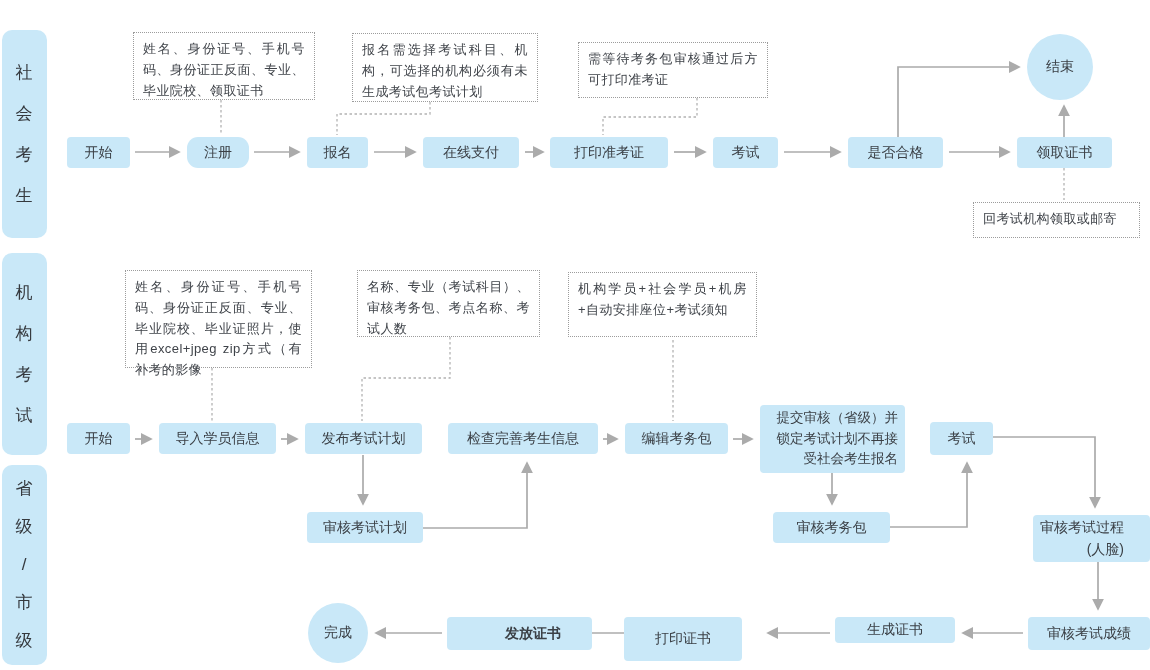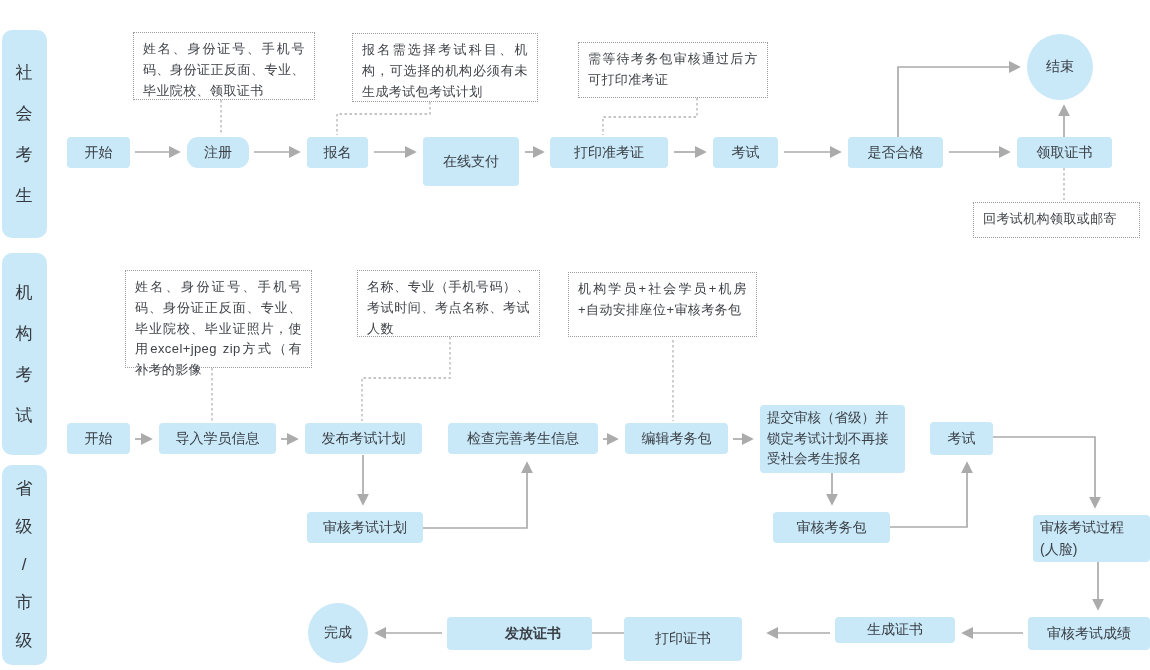--- a/index.html
+++ b/index.html
@@ -14,21 +14,21 @@
     font-size:17px;color:#35393e;letter-spacing:1px;
   }
   .lane .ltxt{white-space:pre-line;line-height:41px;text-align:center;}
   .node{
     position:absolute;background:#c9e8f8;border-radius:4px;
     display:flex;align-items:center;justify-content:center;
     font-size:14px;color:#3b4046;white-space:nowrap;
   }
   .node.multi{
     white-space:normal;justify-content:flex-start;align-items:center;
-    text-align:left;padding:16px 7px;font-size:13.5px;line-height:1.55;box-sizing:border-box;
+    text-align:right;padding:16px 7px;font-size:13.5px;line-height:1.55;box-sizing:border-box;
   }
   .node.prelines{white-space:pre-line;}
   .node.bold{font-weight:bold;padding-left:27px;}
   .circle{
     position:absolute;background:#c9e8f8;border-radius:50%;
     display:flex;align-items:center;justify-content:center;
     font-size:14px;color:#3b4046;
   }
   .note{
     position:absolute;border:1px dotted #9c9c9c;background:#ffffff;
@@ -102,21 +102,21 @@
     <span class="ltxt" style="line-height:38px;">省
 级
 /
 市
 级</span>
   </div>
 
   <div class="node" style="left:67px;top:137px;width:63px;height:31px;">开始</div>
   <div class="node" style="left:187px;top:137px;width:62px;height:31px;border-radius:11px;">注册</div>
   <div class="node" style="left:307px;top:137px;width:61px;height:31px;">报名</div>
-  <div class="node" style="left:423px;top:137px;width:96px;height:49px;">在线支付</div>
+  <div class="node" style="left:423px;top:137px;width:96px;height:31px;">在线支付</div>
   <div class="node" style="left:550px;top:137px;width:118px;height:31px;">打印准考证</div>
   <div class="node" style="left:713px;top:137px;width:65px;height:31px;">考试</div>
   <div class="node" style="left:848px;top:137px;width:95px;height:31px;">是否合格</div>
   <div class="node" style="left:1017px;top:137px;width:95px;height:31px;">领取证书</div>
   <div class="circle" style="left:1027px;top:34px;width:66px;height:66px;">结束</div>
 
   <div class="node" style="left:67px;top:423px;width:63px;height:31px;">开始</div>
   <div class="node" style="left:159px;top:423px;width:117px;height:31px;">导入学员信息</div>
   <div class="node" style="left:305px;top:423px;width:117px;height:31px;">发布考试计划</div>
   <div class="node" style="left:448px;top:423px;width:150px;height:31px;">检查完善考生信息</div>
@@ -132,16 +132,16 @@
   <div class="node" style="left:835px;top:617px;width:120px;height:26px;">生成证书</div>
   <div class="node" style="left:624px;top:617px;width:118px;height:44px;">打印证书</div>
   <div class="node bold" style="left:447px;top:617px;width:118px;height:33px;">发放证书</div>
   <div class="circle" style="left:308px;top:603px;width:60px;height:60px;">完成</div>
 
   <div class="note" style="left:133px;top:32px;width:182px;height:68px;">姓名、身份证号、手机号码、身份证正反面、专业、毕业院校、领取证书</div>
   <div class="note" style="left:352px;top:33px;width:186px;height:69px;">报名需选择考试科目、机构，可选择的机构必须有未生成考试包考试计划</div>
   <div class="note" style="left:578px;top:42px;width:190px;height:56px;">需等待考务包审核通过后方可打印准考证</div>
   <div class="note" style="left:973px;top:202px;width:167px;height:36px;">回考试机构领取或邮寄</div>
   <div class="note" style="left:125px;top:270px;width:187px;height:98px;">姓名、身份证号、手机号码、身份证正反面、专业、毕业院校、毕业证照片，使用excel+jpeg zip方式（有补考的影像</div>
-  <div class="note" style="left:357px;top:270px;width:183px;height:67px;">名称、专业（手机号码）、考试时间、考点名称、考试人数</div>
-  <div class="note" style="left:568px;top:272px;width:189px;height:65px;">机构学员+社会学员+机房+自动安排座位+审核考务包</div>
+  <div class="note" style="left:357px;top:270px;width:183px;height:67px;">名称、专业（考试科目）、审核考务包、考点名称、考试人数</div>
+  <div class="note" style="left:568px;top:272px;width:189px;height:65px;">机构学员+社会学员+机房+自动安排座位+考试须知</div>
 
 </div>
 
 </body></html>

